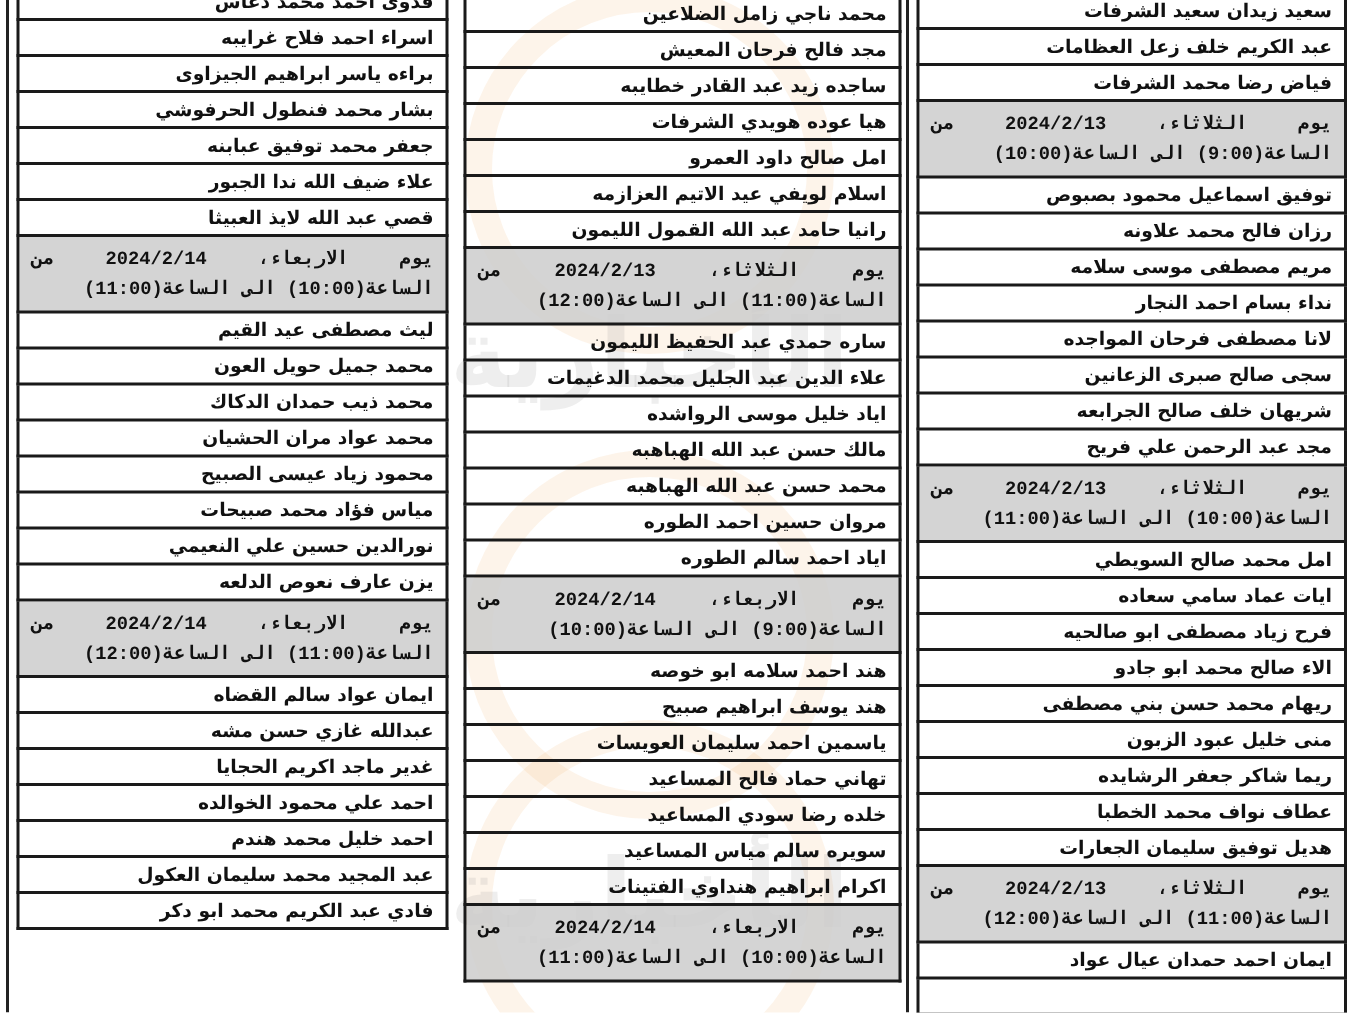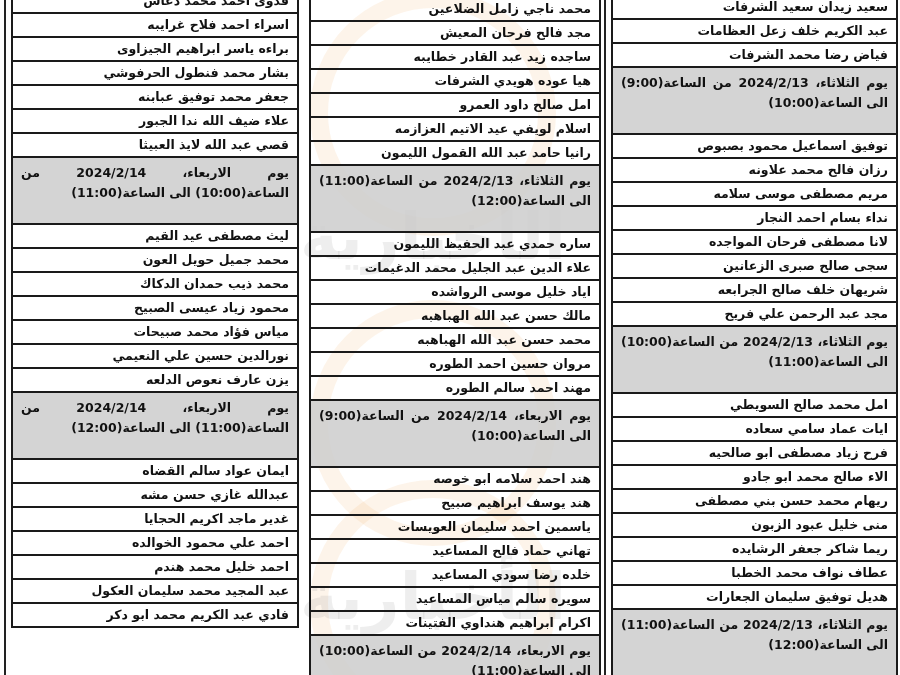--- a/index.html
+++ b/index.html
@@ -38,23 +38,24 @@
     text-align:right;
     height:22px; line-height:22px;
     white-space:nowrap; overflow:hidden;
     background:transparent;
   }
   table.roster td.hdr {
     background:rgba(205,205,205,0.85);
     white-space:normal;
     line-height:20px;
     height:45px;
-    padding-top:2px; padding-bottom:18px;
+    padding-top:2px; padding-bottom:2px;
     text-align:justify;
     text-align-last:right;
+    font-family:Liberation Mono, monospace;
   }
 </style>
 </head>
 <body>
 
 <div class="watermark">
   <div class="wm-ring" style="left:10px;top:-10px;width:210px;height:210px;"></div>
   <div class="wm-ring" style="left:10px;top:300px;width:210px;height:210px;"></div>
   <div class="wm-ring" style="left:10px;top:480px;width:210px;height:210px;"></div>
   <div class="wm-word" style="left:0;top:200px;">الأخبارية</div>
@@ -185,21 +186,21 @@
         <tr>
           <td class="name">مالك حسن عبد الله الهباهبه</td>
         </tr>
         <tr>
           <td class="name">محمد حسن عبد الله الهباهبه</td>
         </tr>
         <tr>
           <td class="name">مروان حسين احمد الطوره</td>
         </tr>
         <tr>
-          <td class="name">مهند احمد سالم الطوره</td>
+          <td class="name">اياد احمد سالم الطوره</td>
         </tr>
         <tr>
           <td class="hdr">يوم الاربعاء، 2024/2/14 من الساعة(9:00) الى الساعة(10:00)</td>
         </tr>
         <tr>
           <td class="name">هند احمد سلامه ابو خوصه</td>
         </tr>
         <tr>
           <td class="name">هند يوسف ابراهيم صبيح</td>
         </tr>
@@ -255,20 +256,23 @@
         <tr>
           <td class="name">ليث مصطفى عيد القيم</td>
         </tr>
         <tr>
           <td class="name">محمد جميل حويل العون</td>
         </tr>
         <tr>
           <td class="name">محمد ذيب حمدان الدكاك</td>
         </tr>
         <tr>
+          <td class="name">محمد عواد مران الحشيان</td>
+        </tr>
+        <tr>
           <td class="name">محمود زياد عيسى الصبيح</td>
         </tr>
         <tr>
           <td class="name">مياس فؤاد محمد صبيحات</td>
         </tr>
         <tr>
           <td class="name">نورالدين حسين علي النعيمي</td>
         </tr>
         <tr>
           <td class="name">يزن عارف نعوص الدلعه</td>

